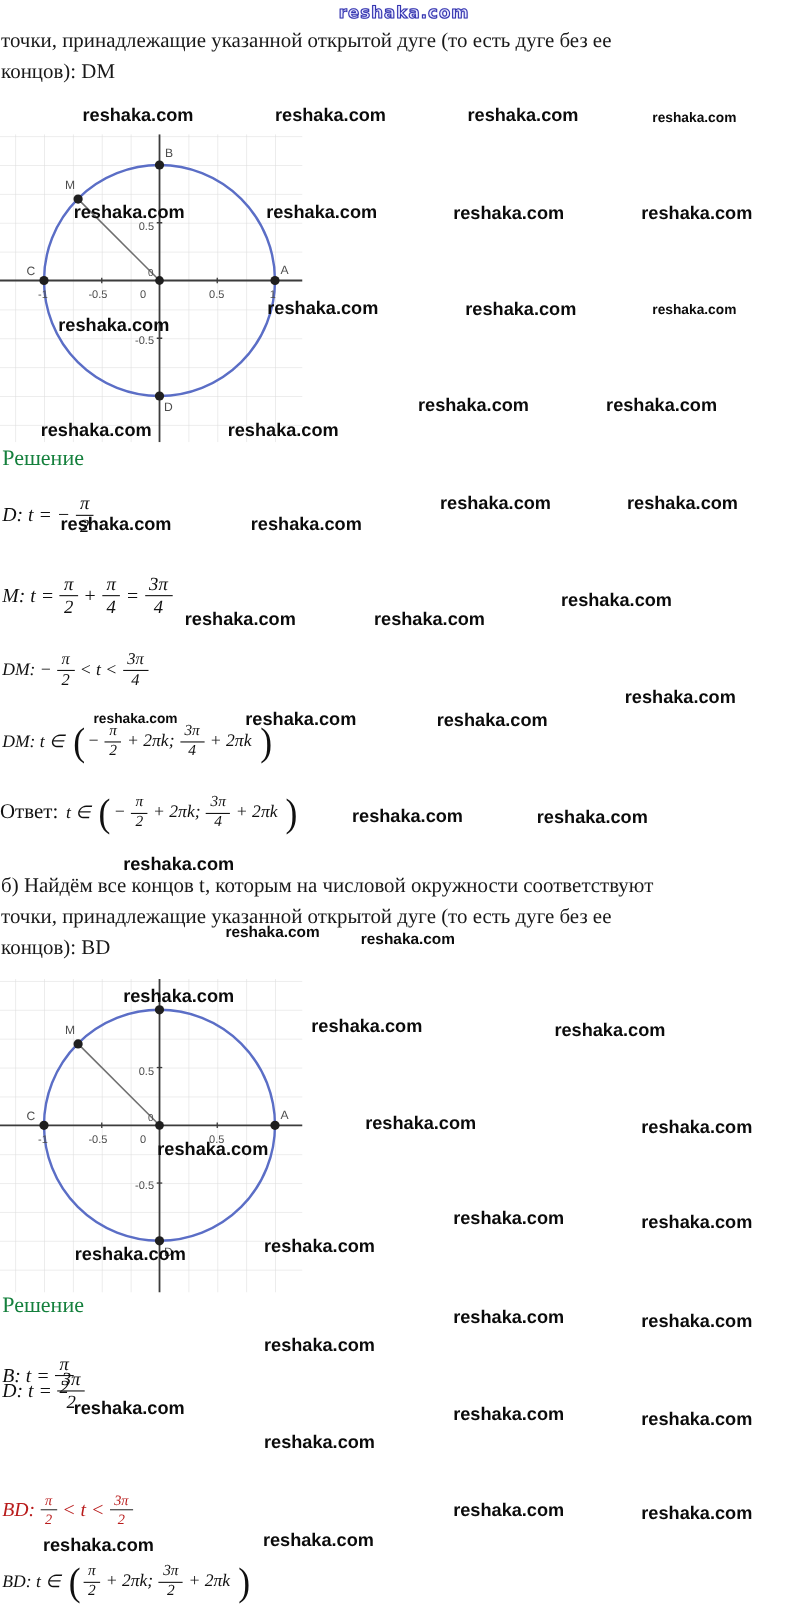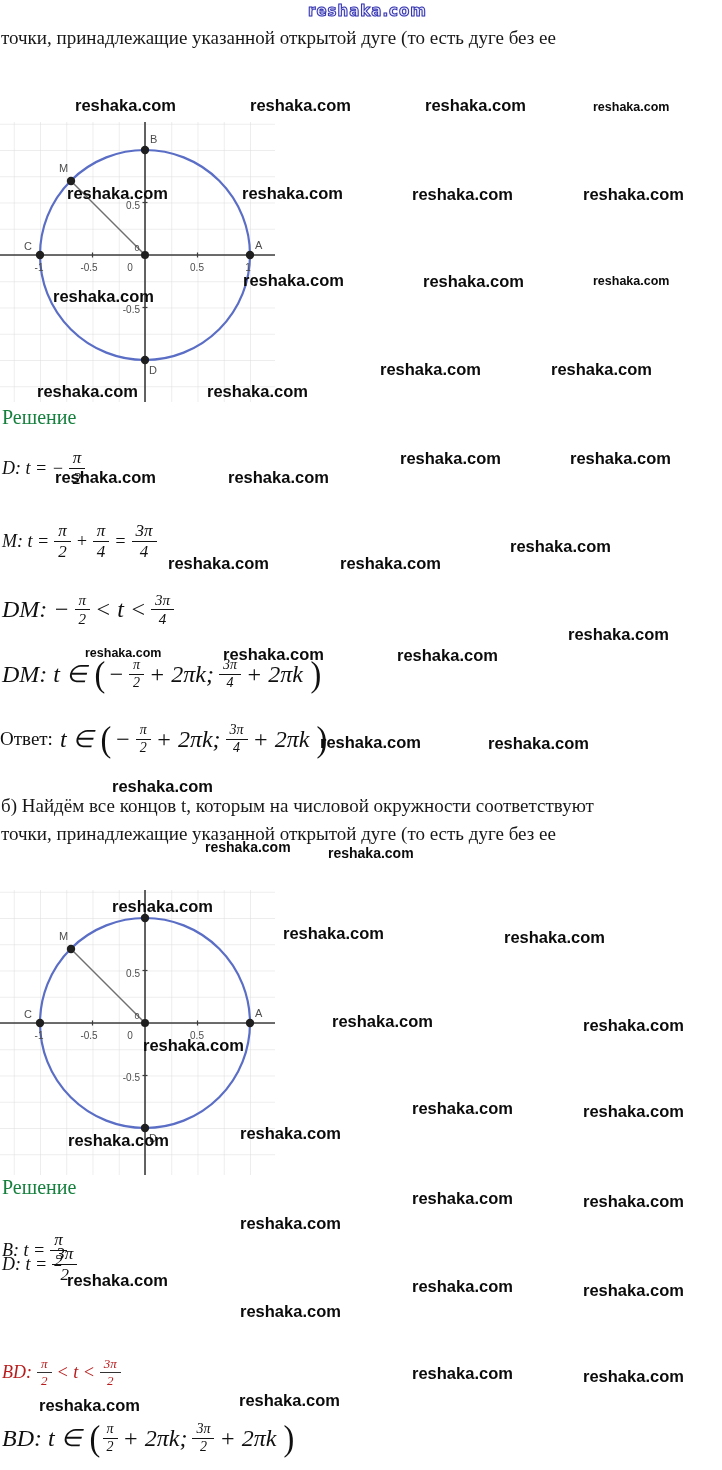--- a/index.html
+++ b/index.html
@@ -10,21 +10,21 @@
         font-weight:bold;font-size:15px;letter-spacing:1px;color:#e9e9ff;
         -webkit-text-stroke:1px #3535b0;text-shadow:0 0 1px #3535b0;white-space:nowrap;}
   
   .heading{position:absolute;left:1px;width:721px;font-size:19px;line-height:28px;
            color:#181818;}
   .heading div{white-space:nowrap;}
   .sol{position:absolute;left:2px;font-size:20px;color:#15803d;}
   
   .formula{position:absolute;left:2px;display:flex;align-items:center;
            font-style:italic;color:#101010;white-space:nowrap;}
-  .formula .mt{font-size:24px;margin-right:5px;}
+  .formula .mt{font-size:16px;margin-right:5px;}
   .formula .ml{font-style:normal;font-size:19px;margin-right:7px;}
   .formula .fr{display:inline-flex;flex-direction:column;align-items:center;
                font-size:14px;line-height:1.2;margin-right:5px;}
   .formula .fn{padding:0 4px;border-bottom:1.3px solid #141414;}
   .formula .fd{padding:0 4px;}
   .formula .pa{font-style:normal;font-size:36px;font-weight:normal;line-height:1;
                margin:0 2px;transform:scaleX(.9);}
   .bigf .fr{font-size:17px;}
   .bigf .mt{font-size:18px;}
   .midf .fr{font-size:15px;}
@@ -44,20 +44,21 @@
 </style>
 </head>
 <body>
 
 <div class="page">
 
   <div class="logo">reshaka.com</div>
 
   <div class="heading" style="top:24px">
     <div>точки, принадлежащие указанной открытой дуге (то есть дуге без ее</div>
+    <div>концов): DM</div>
   </div>
 
   <svg class="circ" style="top:122px" width="275" height="280" viewBox="0 0 275 280">
     <defs>
       <pattern id="g1" width="26.25" height="26.25" patternUnits="userSpaceOnUse" patternTransform="translate(13.75,1.75)">
         <path d="M26.25 0H0V26.25" fill="none" stroke="#dcdcdc" stroke-width="1"></path>
       </pattern>
     </defs>
     <rect width="275" height="280" fill="#ffffff"></rect>
     <rect width="275" height="280" fill="url(#g1)"></rect>
@@ -168,20 +169,21 @@
         <span class="fn">3π</span>
         <span class="fd">4</span>
       </span>
       <span class="mt">+ 2πk</span>
       <span class="pa">)</span>
     </div>
 
   <div class="heading" style="top:792px">
     <div>б) Найдём все концов t, которым на числовой окружности соответствуют</div>
     <div>точки, принадлежащие указанной открытой дуге (то есть дуге без ее</div>
+    <div>концов): BD</div>
   </div>
 
   <svg class="circ" style="top:890px" width="275" height="285" viewBox="0 0 275 285">
     <defs>
       <pattern id="g2" width="26.25" height="26.25" patternUnits="userSpaceOnUse" patternTransform="translate(13.75,1.75)">
         <path d="M26.25 0H0V26.25" fill="none" stroke="#dcdcdc" stroke-width="1"></path>
       </pattern>
     </defs>
     <rect width="275" height="285" fill="#ffffff"></rect>
     <rect width="275" height="285" fill="url(#g2)"></rect>

